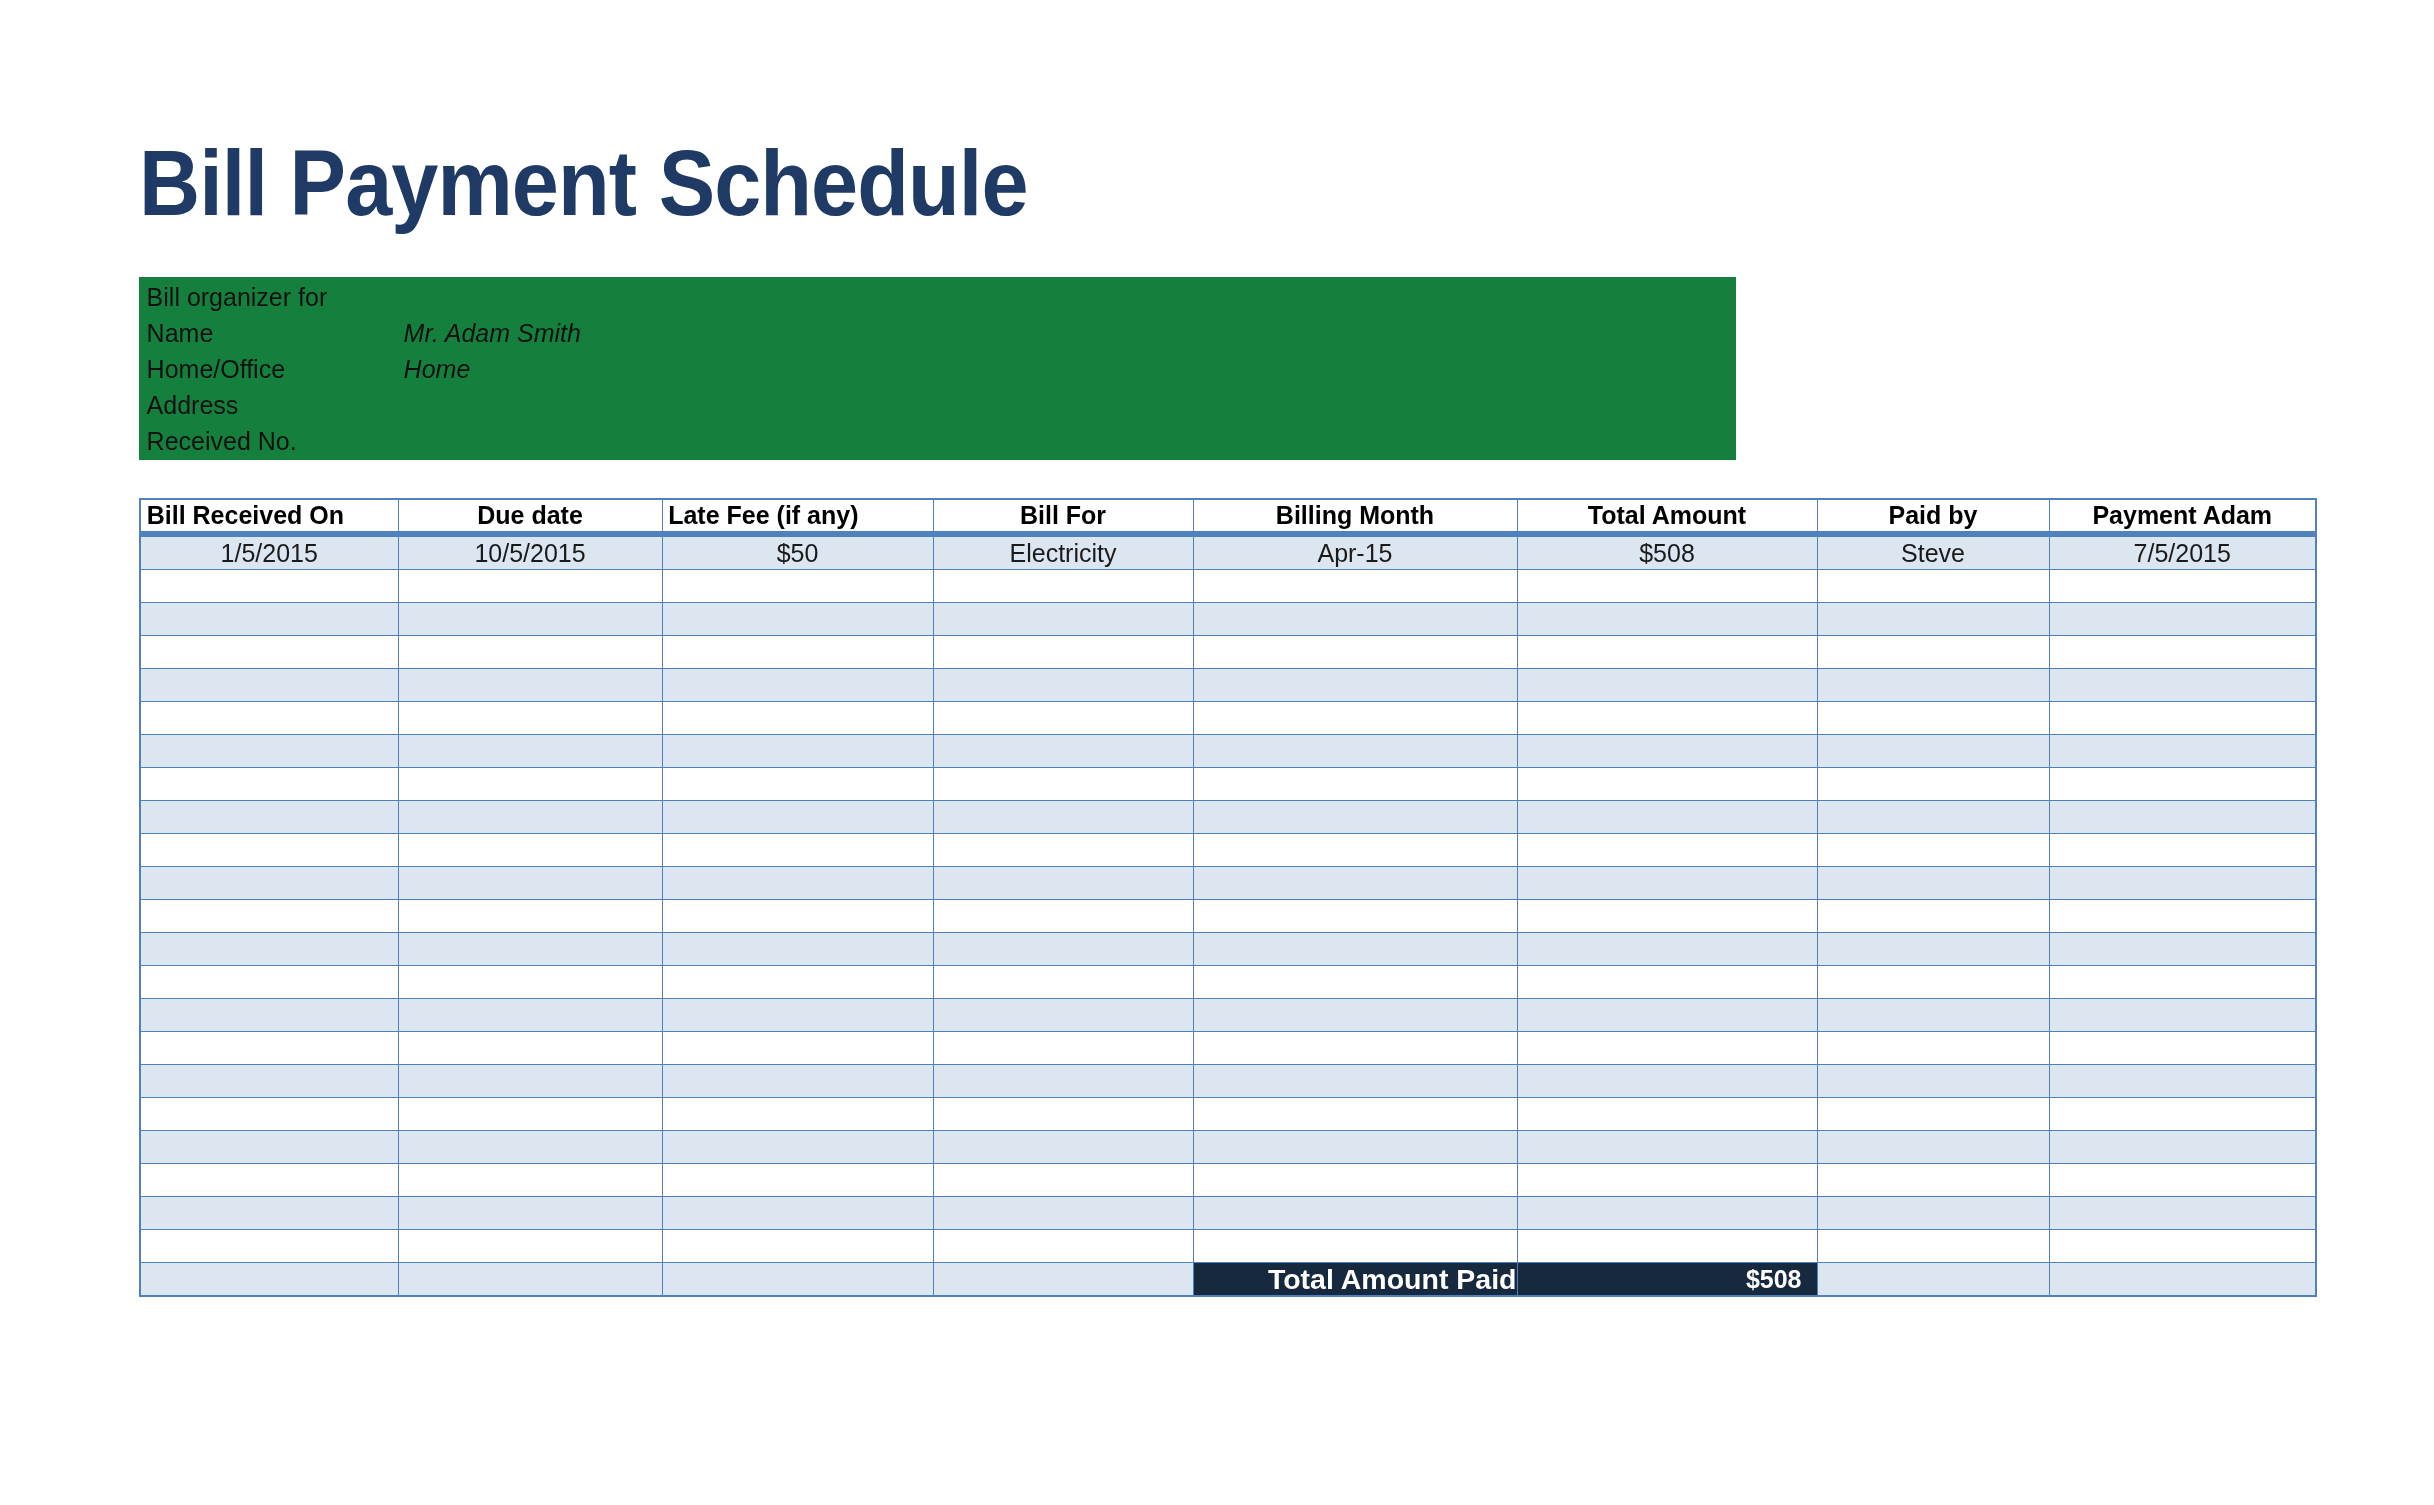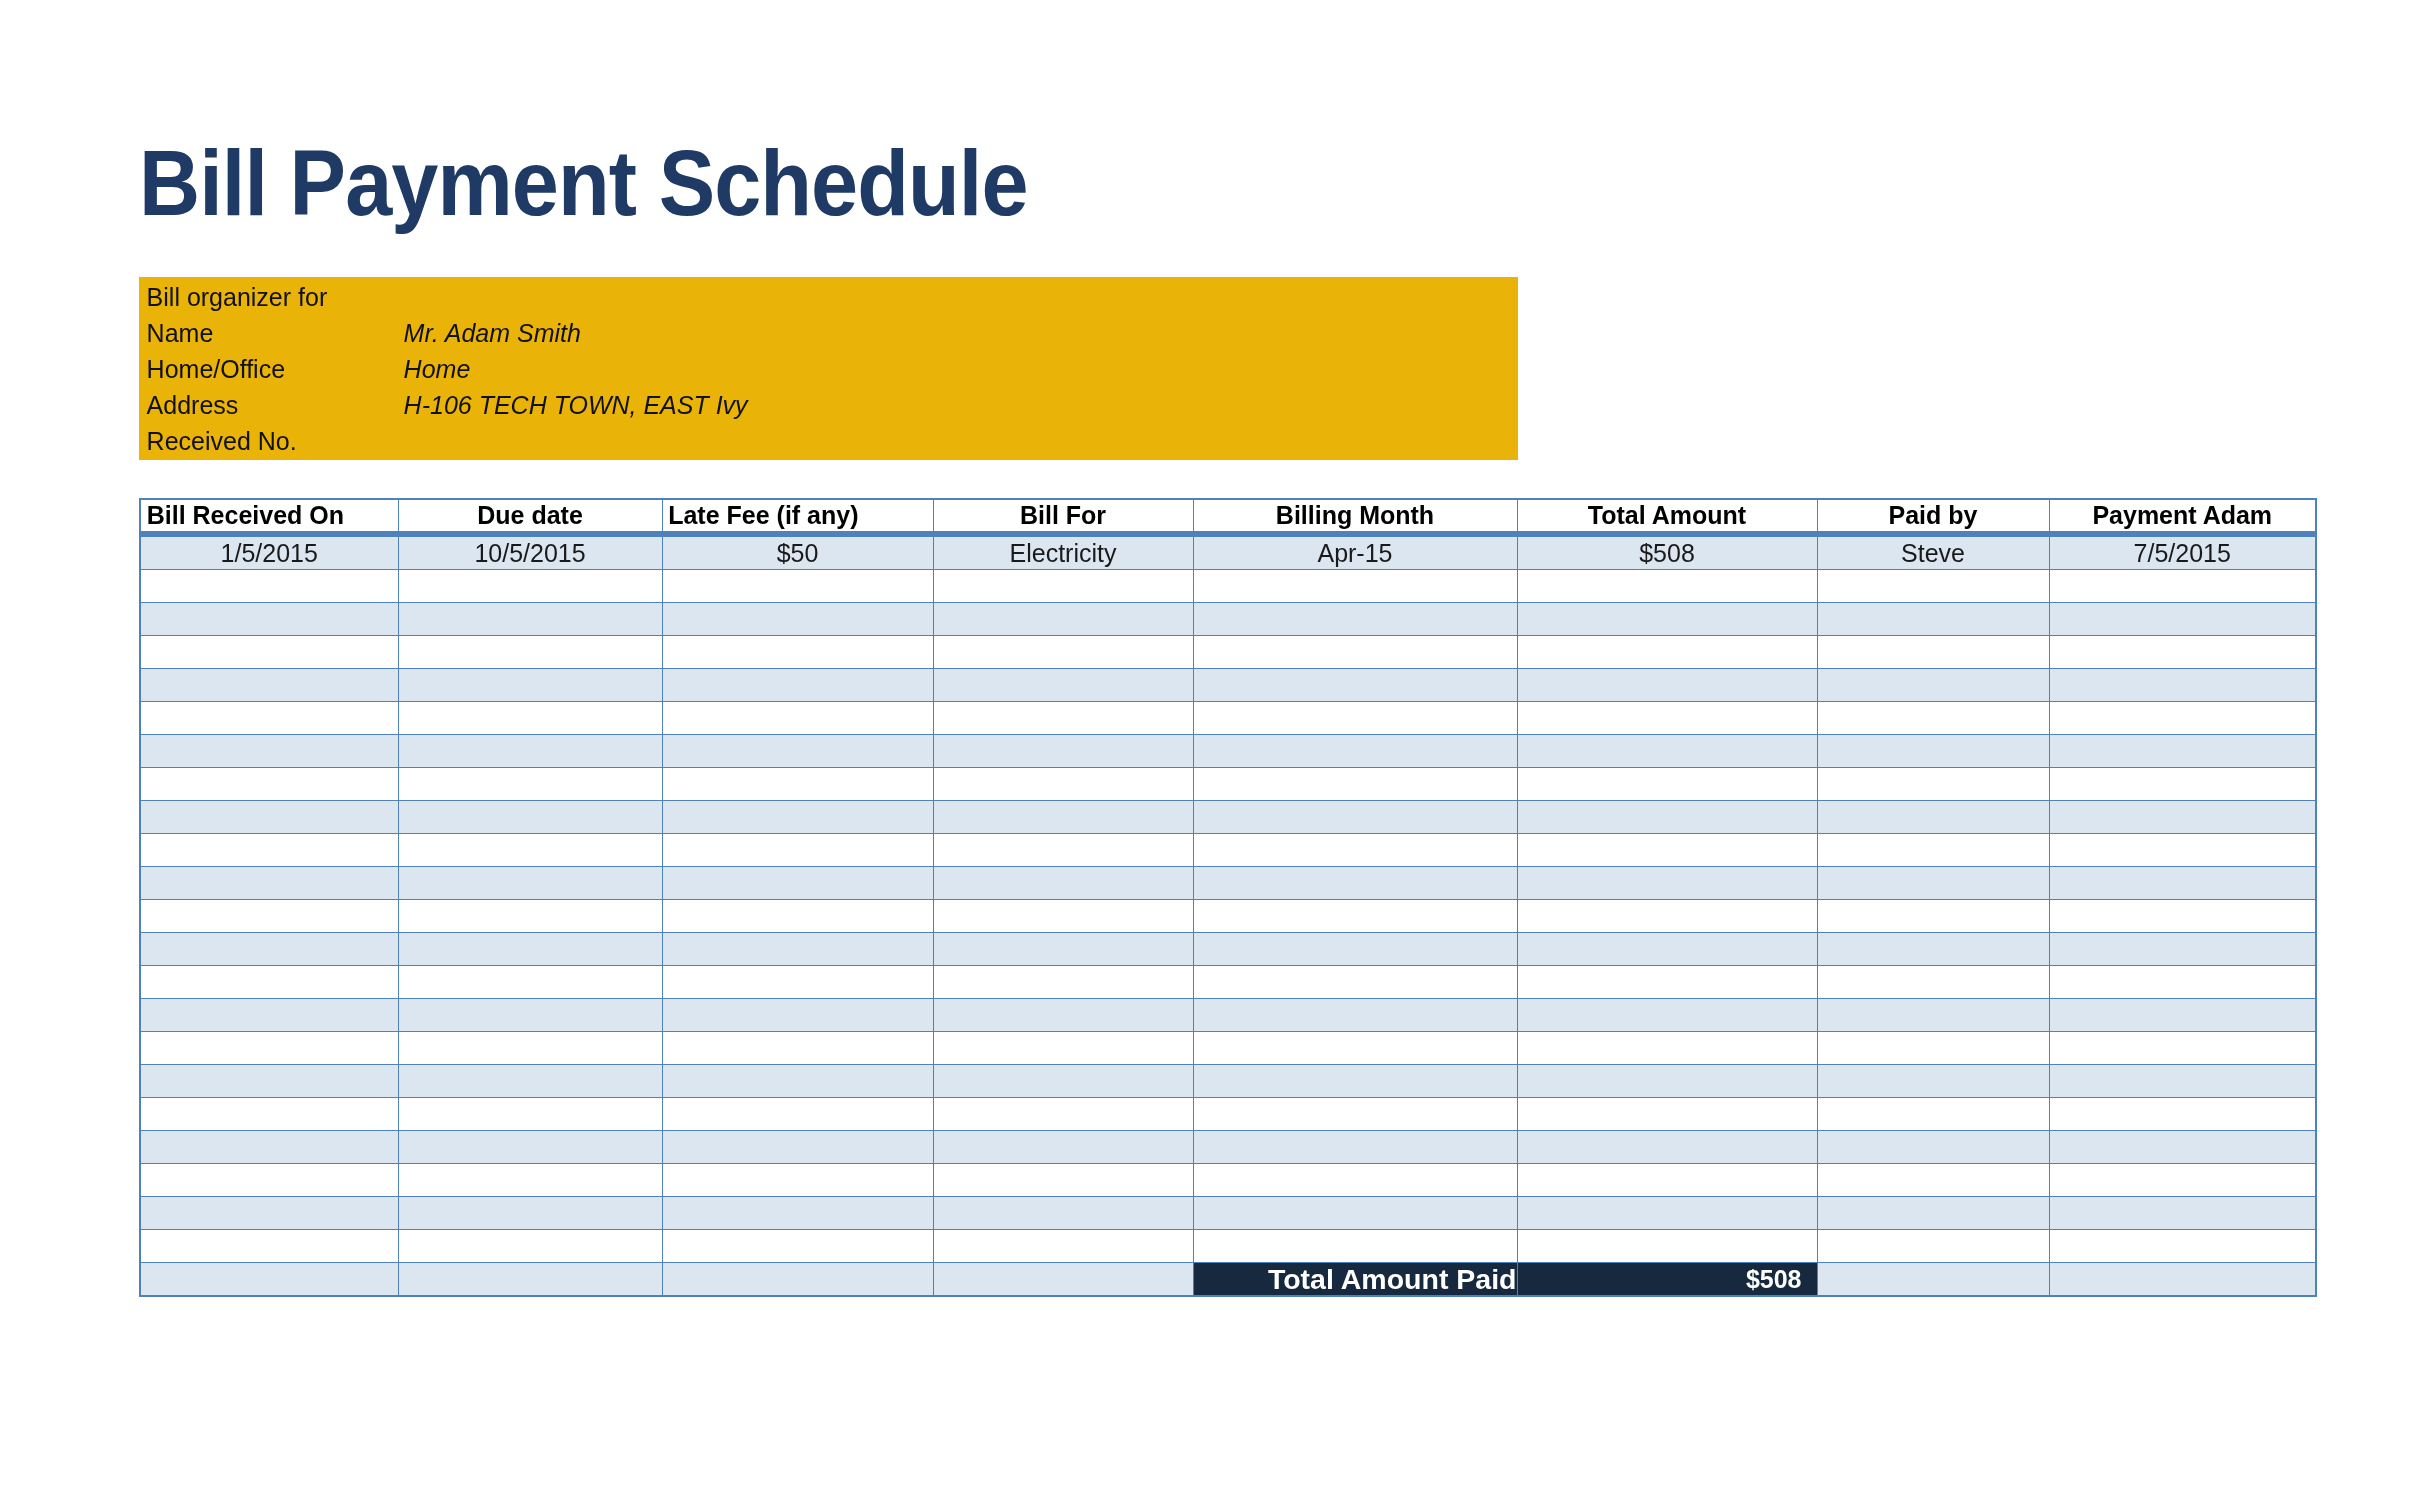--- a/index.html
+++ b/index.html
@@ -24,23 +24,23 @@
     color: #1F3A64;
     white-space: nowrap;
     transform: scaleX(0.91);
     transform-origin: left top;
   }
   
   .organizer {
     position: absolute;
     left: 139px;
     top: 277px;
-    width: 1379px;
+    width: 1597px;
     height: 183px;
-    background: #eab308;
+    background: #15803d;
     font-size: 25px;
     color: #111111;
   }
   .org-row {
     display: flex;
     height: 36px;
     line-height: 36px;
     padding-left: 7.6px;
   }
   .org-row:first-child { padding-top: 1.9px; }
@@ -112,21 +112,20 @@
     <div class="org-row">
       <span class="org-label">Name</span>
       <span class="org-value">Mr. Adam Smith</span>
     </div>
     <div class="org-row">
       <span class="org-label">Home/Office</span>
       <span class="org-value">Home</span>
     </div>
     <div class="org-row">
       <span class="org-label">Address</span>
-      <span class="org-value">H-106 TECH TOWN, EAST Ivy</span>
     </div>
     <div class="org-row">
       <span class="org-label">Received No.</span>
     </div>
   </div>
 
   <div class="bill-table-wrap">
     <table class="bill-table">
       <colgroup>
         <col style="width:258px">

